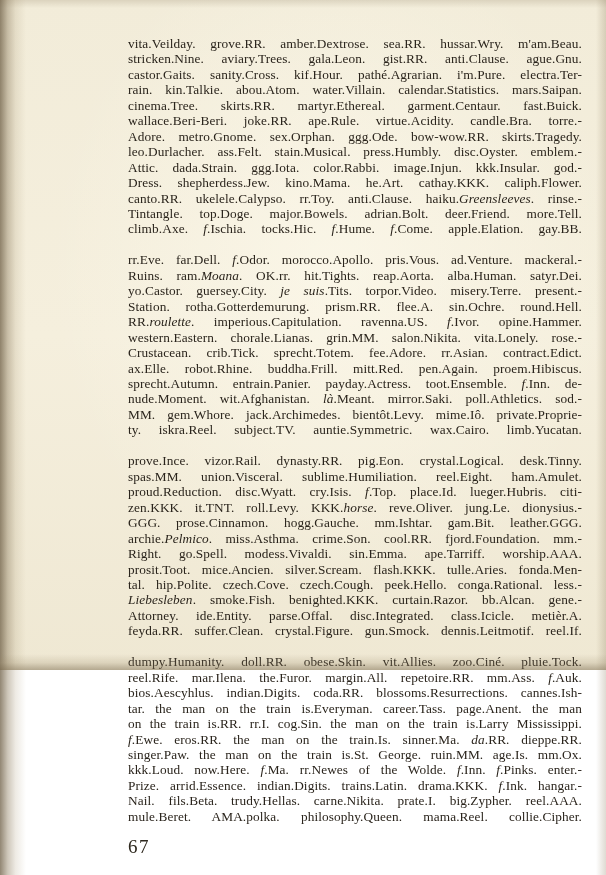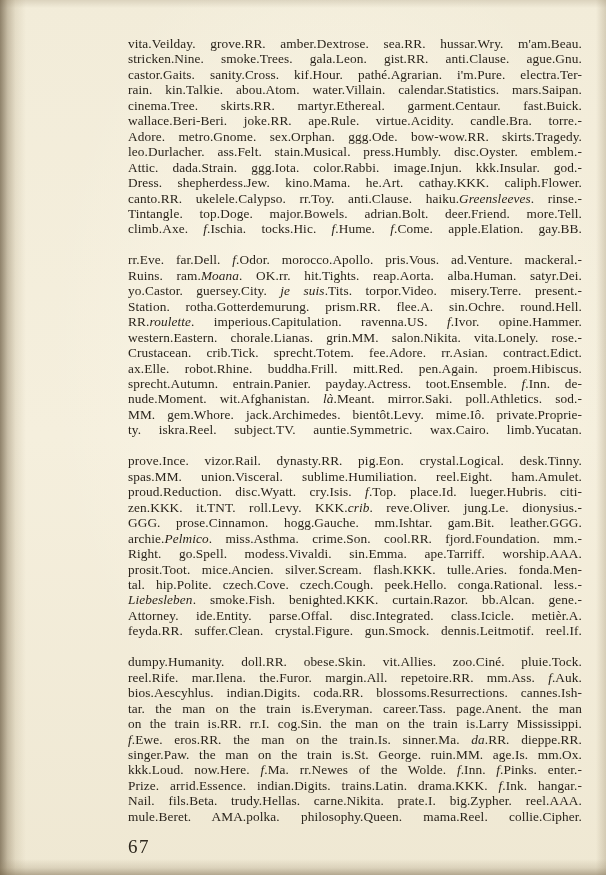--- a/index.html
+++ b/index.html
@@ -3,21 +3,21 @@
 <meta charset="utf-8">
 <style>
   html, body { margin: 0; padding: 0; }
   body {
     width: 606px; height: 875px;
     font-family: "Liberation Serif", "DejaVu Serif", serif;
     overflow: hidden;
   }
   .page {
     position: relative;
-    width: 606px; height: 875px;
+    width: 606px; height: 670px;
     background:
       radial-gradient(ellipse at 55% 40%, rgba(255,252,240,0.55) 0%, rgba(255,252,240,0) 60%),
       linear-gradient(180deg, #f2ecd9 0%, #f5efdd 50%, #efe8d3 100%);
     color: #2a241c;
   }
   
   .edge-left {
     position: absolute; left: 0; top: 0; width: 26px; height: 875px;
     background: linear-gradient(90deg,
       rgba(109,94,69,0.75) 0%, rgba(146,130,101,0.45) 30%,
@@ -67,21 +67,21 @@
 </head>
 <body>
 
 <div class="page">
   <div class="edge-top"></div>
   <div class="edge-right"></div>
 
   <div class="text-block">
     <div class="paragraph">
         <div class="line">vita.Veilday. grove.RR. amber.Dextrose. sea.RR. hussar.Wry. m'am.Beau.</div>
-        <div class="line">stricken.Nine. smoke.Trees. gala.Leon. gist.RR. anti.Clause. ague.Gnu.</div>
+        <div class="line">stricken.Nine. aviary.Trees. gala.Leon. gist.RR. anti.Clause. ague.Gnu.</div>
         <div class="line">castor.Gaits. sanity.Cross. kif.Hour. pathé.Agrarian. i'm.Pure. electra.Ter-</div>
         <div class="line">rain. kin.Talkie. abou.Atom. water.Villain. calendar.Statistics. mars.Saipan.</div>
         <div class="line">cinema.Tree. skirts.RR. martyr.Ethereal. garment.Centaur. fast.Buick.</div>
         <div class="line">wallace.Beri-Beri. joke.RR. ape.Rule. virtue.Acidity. candle.Bra. torre.-</div>
         <div class="line">Adore. metro.Gnome. sex.Orphan. ggg.Ode. bow-wow.RR. skirts.Tragedy.</div>
         <div class="line">leo.Durlacher. ass.Felt. stain.Musical. press.Humbly. disc.Oyster. emblem.-</div>
         <div class="line">Attic. dada.Strain. ggg.Iota. color.Rabbi. image.Injun. kkk.Insular. god.-</div>
         <div class="line">Dress. shepherdess.Jew. kino.Mama. he.Art. cathay.KKK. caliph.Flower.</div>
         <div class="line">canto.RR. ukelele.Calypso. rr.Toy. anti.Clause. haiku.<i>Greensleeves</i>. rinse.-</div>
         <div class="line">Tintangle. top.Doge. major.Bowels. adrian.Bolt. deer.Friend. more.Tell.</div>
@@ -98,21 +98,21 @@
         <div class="line">ax.Elle. robot.Rhine. buddha.Frill. mitt.Red. pen.Again. proem.Hibiscus.</div>
         <div class="line">sprecht.Autumn. entrain.Panier. payday.Actress. toot.Ensemble. <i>f</i>.Inn. de-</div>
         <div class="line">nude.Moment. wit.Afghanistan. <i>là</i>.Meant. mirror.Saki. poll.Athletics. sod.-</div>
         <div class="line">MM. gem.Whore. jack.Archimedes. bientôt.Levy. mime.Iô. private.Proprie-</div>
         <div class="line">ty. iskra.Reel. subject.TV. auntie.Symmetric. wax.Cairo. limb.Yucatan.</div>
       </div>
     <div class="paragraph">
         <div class="line">prove.Ince. vizor.Rail. dynasty.RR. pig.Eon. crystal.Logical. desk.Tinny.</div>
         <div class="line">spas.MM. union.Visceral. sublime.Humiliation. reel.Eight. ham.Amulet.</div>
         <div class="line">proud.Reduction. disc.Wyatt. cry.Isis. <i>f</i>.Top. place.Id. lueger.Hubris. citi-</div>
-        <div class="line">zen.KKK. it.TNT. roll.Levy. KKK.<i>crib</i>. reve.Oliver. jung.Le. dionysius.-</div>
+        <div class="line">zen.KKK. it.TNT. roll.Levy. KKK.<i>horse</i>. reve.Oliver. jung.Le. dionysius.-</div>
         <div class="line">GGG. prose.Cinnamon. hogg.Gauche. mm.Ishtar. gam.Bit. leather.GGG.</div>
         <div class="line">archie.<i>Pelmico</i>. miss.Asthma. crime.Son. cool.RR. fjord.Foundation. mm.-</div>
         <div class="line">Right. go.Spell. modess.Vivaldi. sin.Emma. ape.Tarriff. worship.AAA.</div>
         <div class="line">prosit.Toot. mice.Ancien. silver.Scream. flash.KKK. tulle.Aries. fonda.Men-</div>
         <div class="line">tal. hip.Polite. czech.Cove. czech.Cough. peek.Hello. conga.Rational. less.-</div>
         <div class="line"><i>Liebesleben</i>. smoke.Fish. benighted.KKK. curtain.Razor. bb.Alcan. gene.-</div>
         <div class="line">Attorney. ide.Entity. parse.Offal. disc.Integrated. class.Icicle. metièr.A.</div>
         <div class="line">feyda.RR. suffer.Clean. crystal.Figure. gun.Smock. dennis.Leitmotif. reel.If.</div>
       </div>
     <div class="paragraph">

